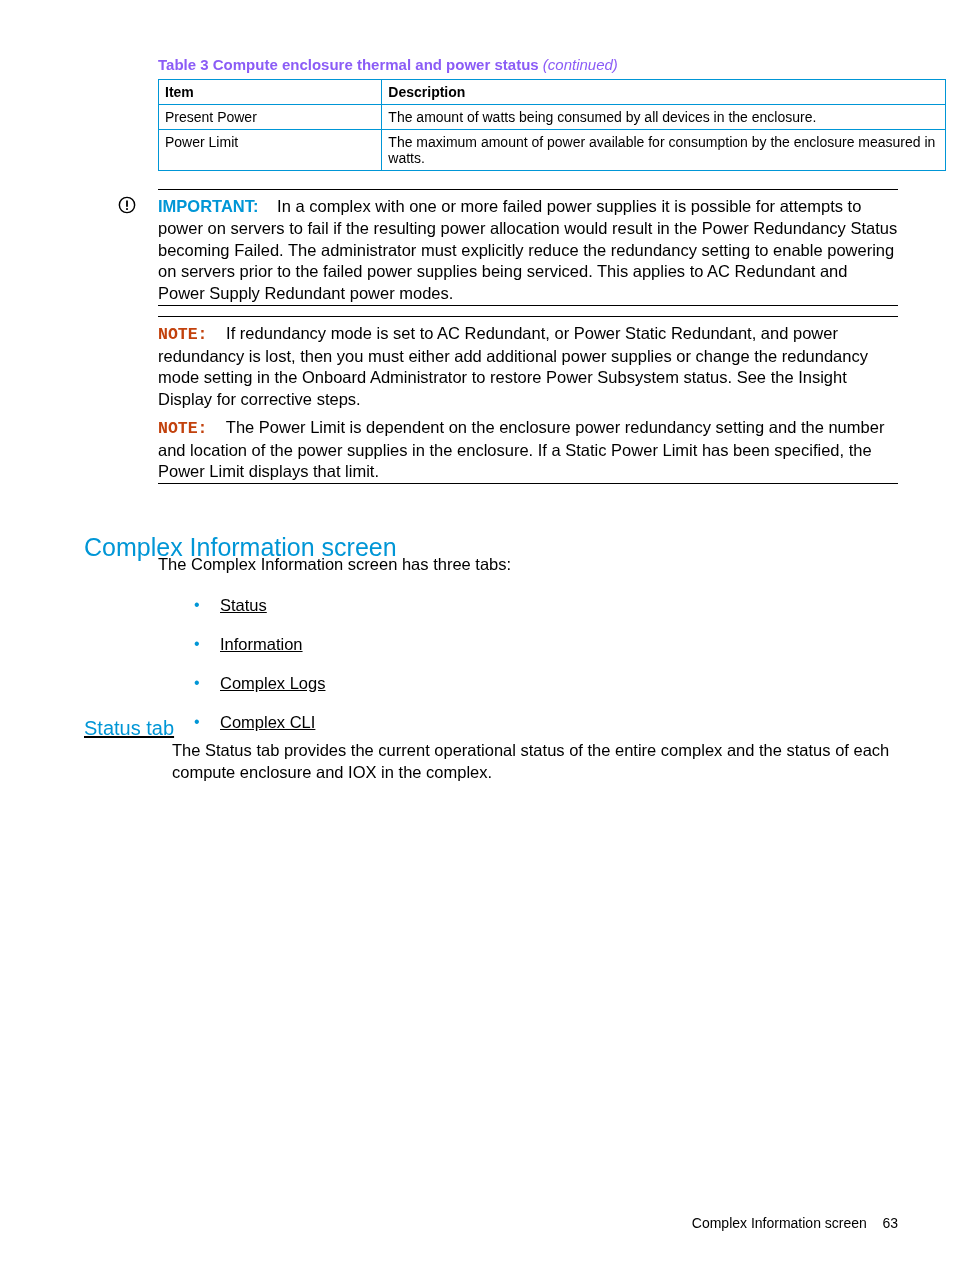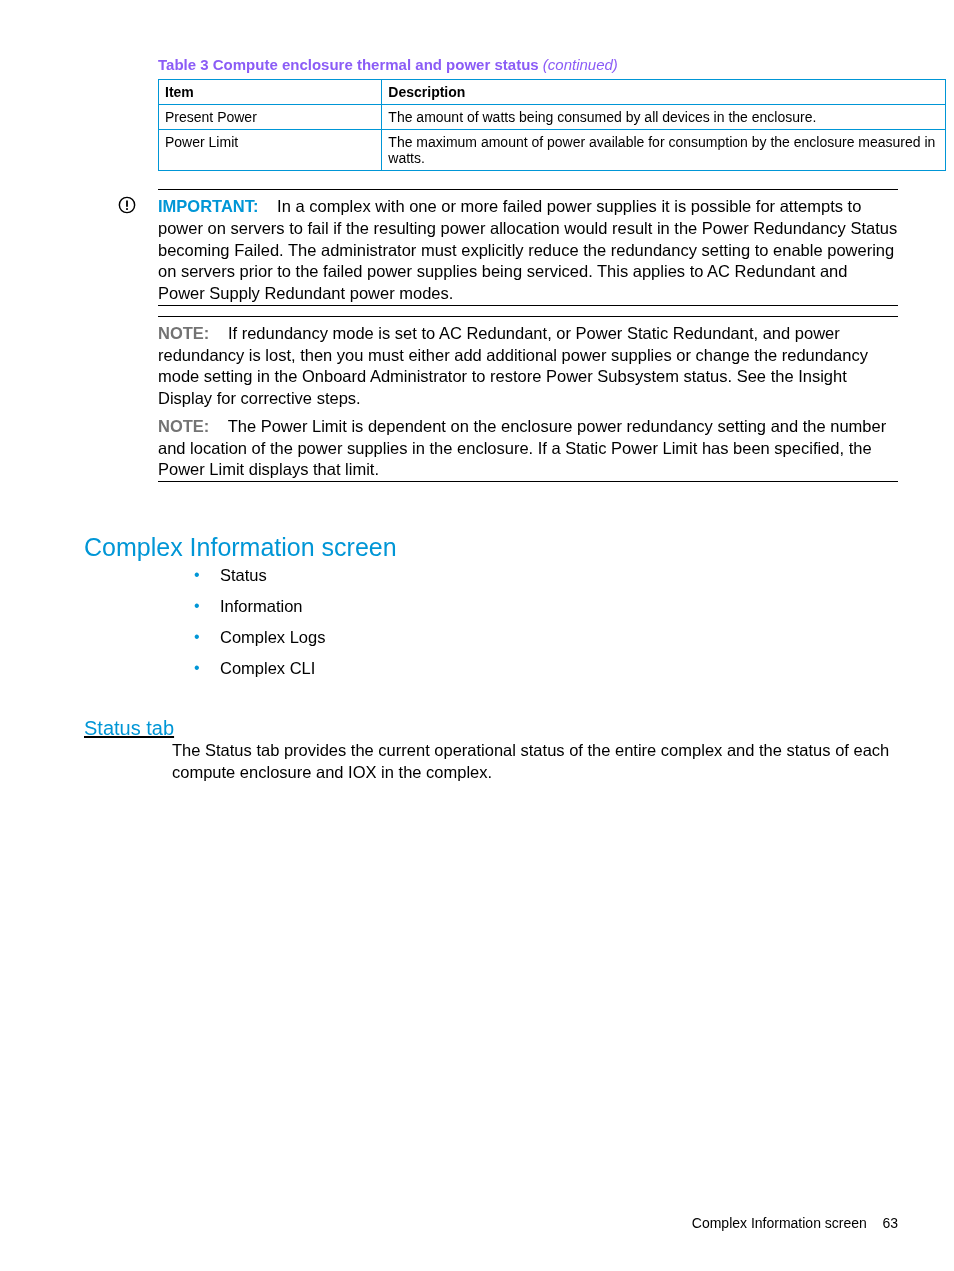--- a/index.html
+++ b/index.html
@@ -65,23 +65,24 @@
     padding: 6px 0 0 0;
     font-size: 16.5px;
     line-height: 1.32;
   }
   .admon .label-imp {
     color: #0096d6;
     font-weight: bold;
     margin-right: 14px;
   }
   .admon .label-note {
-    color: #737373;
+    color: #c2410c;
     font-weight: bold;
     margin-right: 14px;
+    font-family: Liberation Mono, monospace;
   }
   .admon p { margin: 0 0 6px 0; }
   .admon p:last-child { margin-bottom: 0; }
 
   .important-icon {
     position: absolute;
     left: -40px;
     top: 7px;
     width: 18px;
     height: 18px;
@@ -108,21 +109,22 @@
   }
   ul.bullets {
     list-style: none;
     padding: 0;
     margin: 6px 0 0 36px;
     font-size: 16.5px;
   }
   ul.bullets li {
     position: relative;
     padding-left: 26px;
-    margin: 12px 0;
+    margin: 20px 0;
+    text-decoration: underline;
   }
   ul.bullets li::before {
     content: "•";
     color: #0096d6;
     position: absolute;
     left: 0;
     top: 0;
     font-size: 16px;
   }
 
@@ -195,20 +197,21 @@
       </p>
     </div>
 
   </div>
 
   <div class="heading-left" style="top:513px;">
     <div class="h2">Complex Information screen</div>
   </div>
 
   <div style="position:absolute; left:158px; top:554px; width:740px;">
+    <div class="body">The Complex Information screen has three tabs:</div>
     <ul class="bullets">
       <li>Status</li>
       <li>Information</li>
       <li>Complex Logs</li>
       <li>Complex CLI</li>
     </ul>
   </div>
 
   <div class="heading-left" style="top:703px;text-decoration:underline;">
     <div class="h3">Status tab</div>

